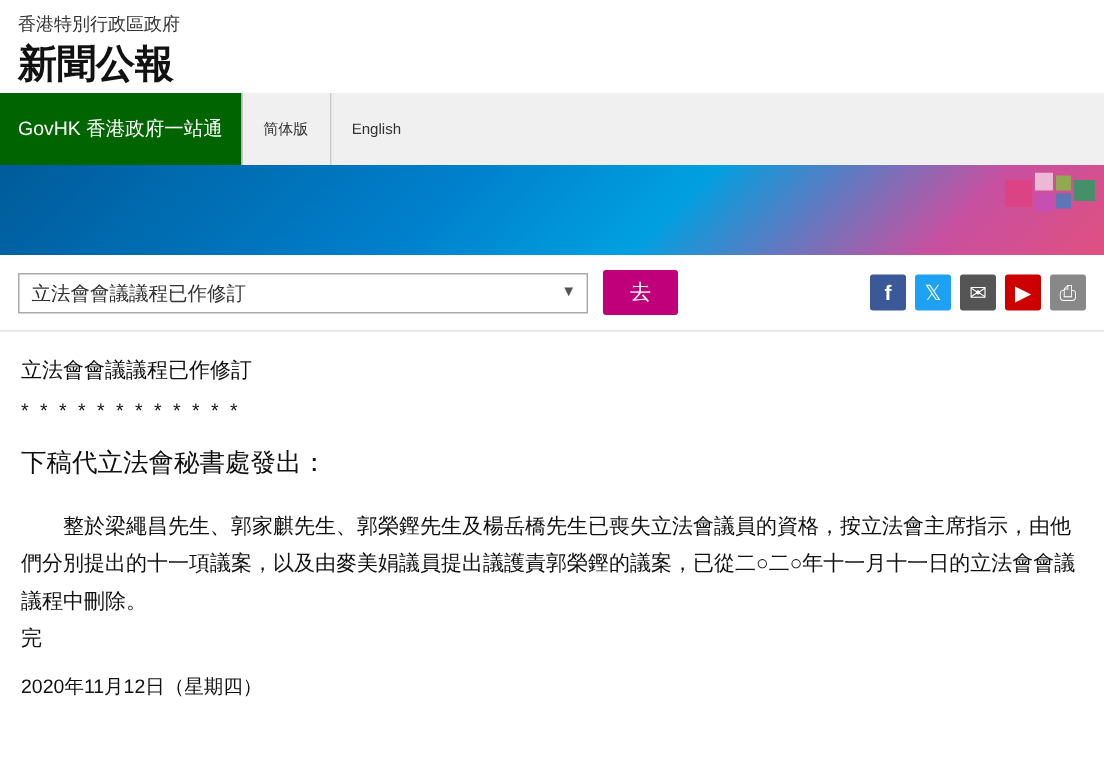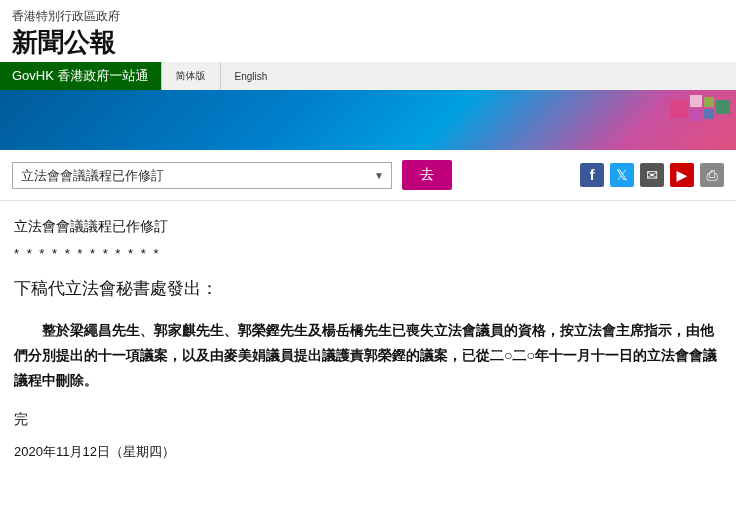--- a/index.html
+++ b/index.html
@@ -26,21 +26,21 @@
       font-size: 26px;
       font-weight: bold;
       color: #111;
       line-height: 1.2;
     }
 
     
     .nav-bar {
       display: flex;
       align-items: stretch;
-      height: 28px;
+      height: 48px;
       background: #f0f0f0;
     }
     .nav-govhk {
       background: #006400;
       color: #fff;
       font-size: 13px;
       padding: 0 12px;
       display: flex;
       align-items: center;
       white-space: nowrap;
@@ -163,25 +163,23 @@
       margin-bottom: 10px;
       color: #111;
     }
     .issued-by {
       font-size: 17px;
       margin-bottom: 14px;
       color: #111;
     }
     .para {
       font-size: 14px;
-      margin-bottom: 14px;
       text-indent: 2em;
       color: #111;
       line-height: 1.8;
-      font-weight: bold;
     }
     .link-para {
       font-size: 14px;
       margin-bottom: 14px;
       text-indent: 2em;
       color: #111;
       line-height: 1.8;
     }
     .link-para a {
       color: #0000ee;

